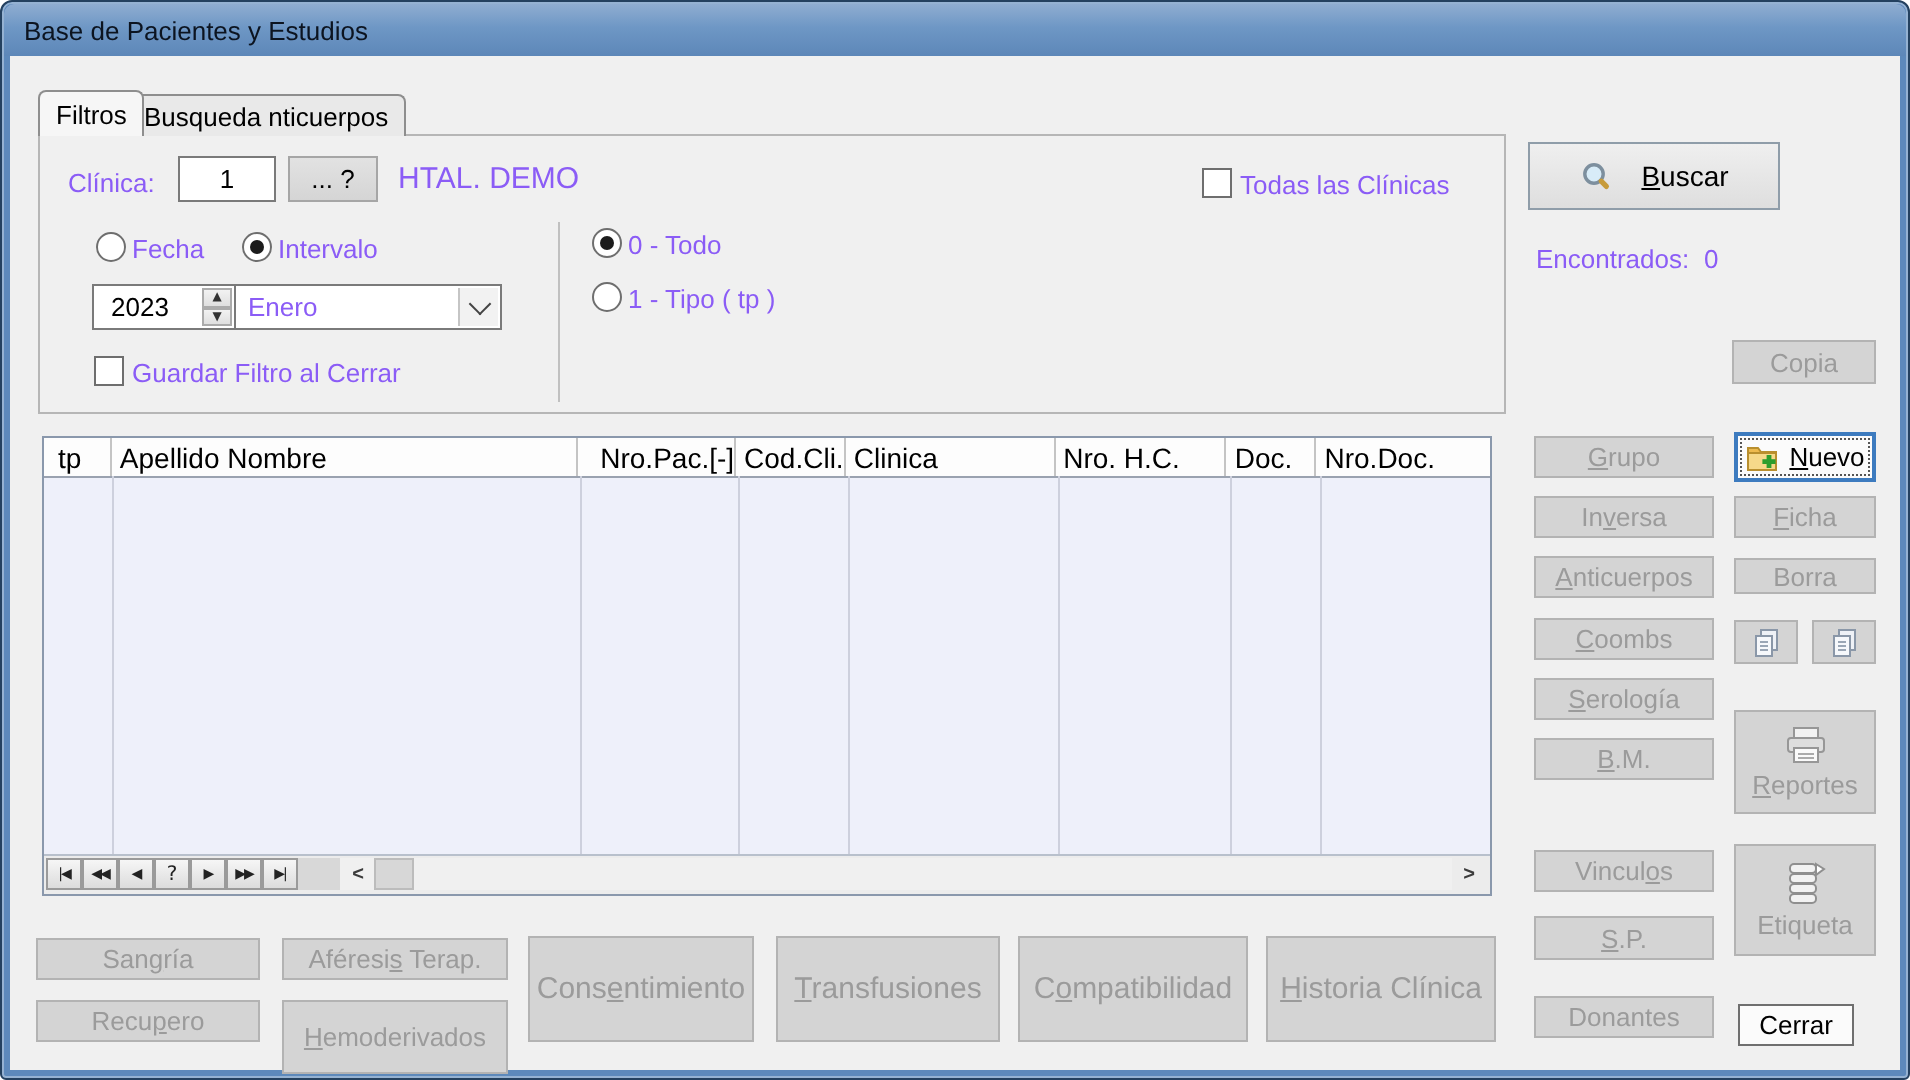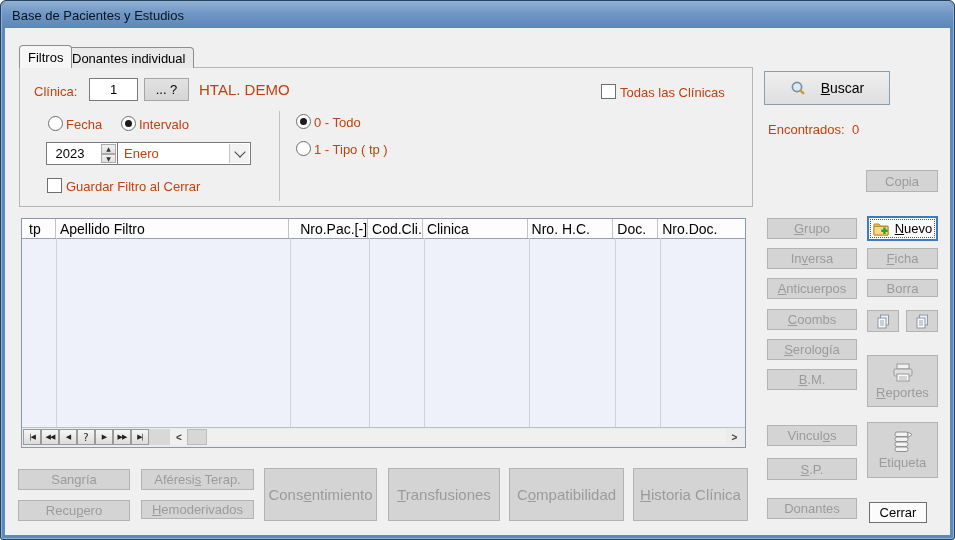--- a/index.html
+++ b/index.html
@@ -7,21 +7,21 @@
        font-family:"Liberation Sans",sans-serif;background:#fff;font-size:13px;}
   u{text-decoration:underline;}
   .window{position:absolute;inset:0;background:#5d89bb;border:1px solid #24415f;
           border-radius:6px 6px 3px 3px;box-sizing:border-box;
           box-shadow:inset 0 0 0 1px rgba(255,255,255,.35);}
   .titlebar{position:absolute;top:1px;left:1px;right:1px;height:26px;border-radius:5px 5px 0 0;
             background:linear-gradient(180deg,#8fadd1,#6e97c5 45%,#5d87b8);
             display:flex;align-items:center;padding-left:10px;font-size:13px;color:#0c1420;}
   .client{position:absolute;left:4px;right:4px;top:27px;bottom:4px;background:#f0f0f0;}
   .abs{position:absolute;box-sizing:border-box;}
-  .lbl{position:absolute;white-space:nowrap;color:#c2410c;}
+  .lbl{position:absolute;white-space:nowrap;color:#8b5cf6;}
   
   .tab{position:absolute;box-sizing:border-box;border:1px solid #8e8e8e;border-bottom:none;
        border-radius:4px 4px 0 0;display:flex;align-items:center;justify-content:center;
        padding:0 8px;background:#e9e9e9;z-index:3;}
   .tab.active{background:#f6f6f6;z-index:4;}
   .panel{position:absolute;border:1px solid #b6b6b6;background:#f0f0f0;z-index:2;}
   
   .tbox{position:absolute;box-sizing:border-box;border:1px solid #7a7a7a;background:#fff;
         font-family:"Liberation Sans",sans-serif;font-size:13px;color:#000;padding:0;text-align:center;}
   .btn{position:absolute;box-sizing:border-box;display:flex;align-items:center;justify-content:center;
@@ -63,21 +63,21 @@
 <div class="window">
   <div class="titlebar">
     <span>Base de Pacientes y Estudios</span>
   </div>
   <div class="client">
 
     <div class="tab active" style="left:14px;top:17px;height:23px;">
       <span>Filtros</span>
     </div>
     <div class="tab" style="left:58px;top:19px;height:21px;">
-      <span>Donantes individual</span>
+      <span>Busqueda nticuerpos</span>
     </div>
 
     <div class="panel" style="left:14px;top:39px;width:732px;height:138px;">
       <div class="vline" style="left:259px;top:43px;height:90px;"></div>
     </div>
 
     <div class="lbl" style="left:29px;top:56px;z-index:5;">Clínica:</div>
     <input class="tbox" style="left: 84px; top: 50px; width: 49px; height: 23px; z-index: 5;" value="1">
     <div class="btn" style="left:139px;top:50px;width:45px;height:23px;z-index:5;">
       <span>... ?</span>
@@ -124,21 +124,21 @@
     </div>
     <div class="lbl" style="left:763px;top:94px;">Encontrados:</div>
     <div class="lbl" style="left:847px;top:94px;">0</div>
     <div class="btn dis" style="left:861px;top:142px;width:72px;height:22px;">
       <span>Copia</span>
     </div>
 
     <div class="grid">
       <div class="ghead">
         <div class="gcell" style="width:34px;padding-left:7px;">tp</div>
-        <div class="gcell" style="width:234px;">Apellido Filtro</div>
+        <div class="gcell" style="width:234px;">Apellido Nombre</div>
         <div class="gcell" style="width:79px;text-align:right;">Nro.Pac.[-]</div>
         <div class="gcell" style="width:55px;">Cod.Cli.</div>
         <div class="gcell" style="width:105px;">Clinica</div>
         <div class="gcell" style="width:86px;">Nro. H.C.</div>
         <div class="gcell" style="width:45px;">Doc.</div>
         <div class="gcell" style="width:87px;border-right:none;">Nro.Doc.</div>
       </div>
       <div class="gline" style="left:34px;"></div>
       <div class="gline" style="left:268px;"></div>
       <div class="gline" style="left:347px;"></div>
@@ -256,21 +256,21 @@
 
     <div class="btn dis" style="left:13px;top:441px;width:112px;height:21px;">
         <span>San<u>g</u>ría</span>
       </div>
     <div class="btn dis" style="left:136px;top:441px;width:113px;height:21px;">
         <span>Aféresi<u>s</u> Terap.</span>
       </div>
     <div class="btn dis" style="left:13px;top:472px;width:112px;height:21px;">
         <span>Recu<u>p</u>ero</span>
       </div>
-    <div class="btn dis" style="left:136px;top:472px;width:113px;height:19px;">
+    <div class="btn dis" style="left:136px;top:472px;width:113px;height:37px;">
         <span><u>H</u>emoderivados</span>
       </div>
     <div class="btn dis big" style="left:259px;top:440px;width:113px;height:53px;">
         <span>Cons<u>e</u>ntimiento</span>
       </div>
     <div class="btn dis big" style="left:383px;top:440px;width:112px;height:53px;">
         <span><u>T</u>ransfusiones</span>
       </div>
     <div class="btn dis big" style="left:504px;top:440px;width:115px;height:53px;">
         <span>C<u>o</u>mpatibilidad</span>

